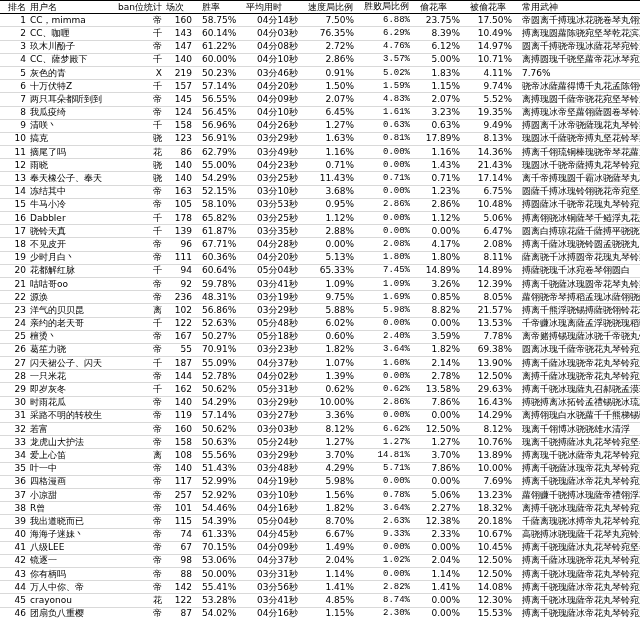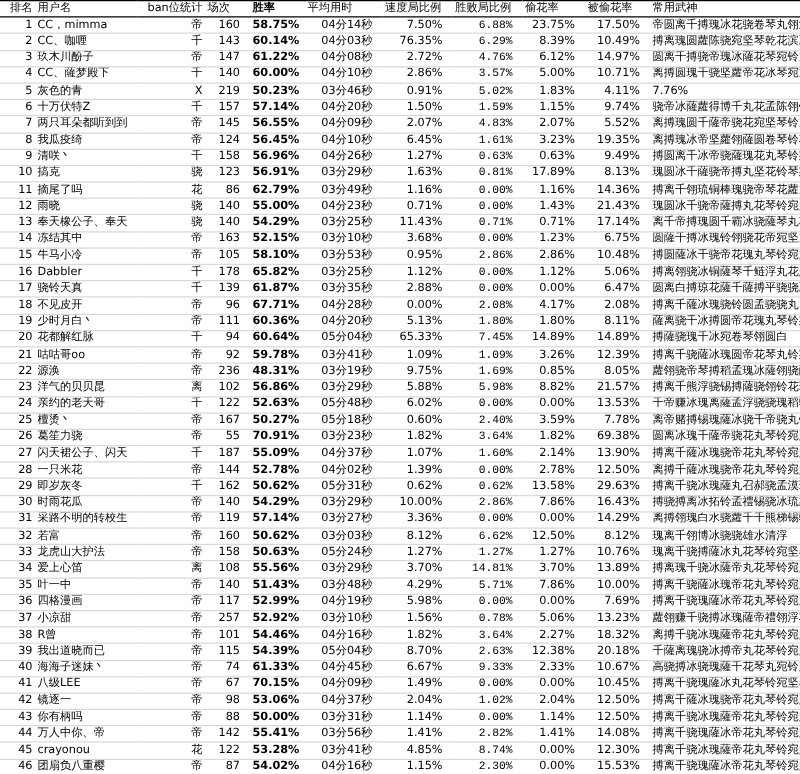--- a/index.html
+++ b/index.html
@@ -9,21 +9,21 @@
   th,td{font-size:9px;line-height:11px;padding:0 2px;height:12.2px;
         white-space:nowrap;overflow:hidden;color:#000;}
   thead th{font-weight:normal;text-align:left;border-bottom:1px solid #000;
            border-top:1px solid #000;background:#fff;}
   tbody tr{border-bottom:1px solid #d9d9d9;}
   tbody tr:last-child{border-bottom:1px solid #000;}
   .c-rank{width:24px;text-align:right;}
   .c-user{width:78px;text-align:left;}
   .c-ban{width:50px;text-align:right;}
   .c-games{width:32px;text-align:right;}
-  .c-win{width:40px;text-align:right;font-weight:bold;}
+  .c-win{width:40px;text-align:right;}
   .c-time{width:58px;text-align:right;}
   .c-spd{width:52px;text-align:right;margin-top:29px;}
   .c-vic{width:52px;text-align:right;font-family:Liberation Mono, monospace;}
   .c-esc{width:46px;text-align:right;}
   .c-hit{width:48px;text-align:right;}
   .c-hero{width:160px;text-align:left;}
   thead .c-games,thead .c-win,thead .c-time,thead .c-spd,thead .c-vic,thead .c-esc,thead .c-hit{text-align:left;}
   td.c-games,td.c-win,td.c-time,td.c-spd,td.c-vic,td.c-esc,td.c-hit{text-align:right;padding-right:8px;}
   td.c-rank{padding-left:3px;}
 </style>

